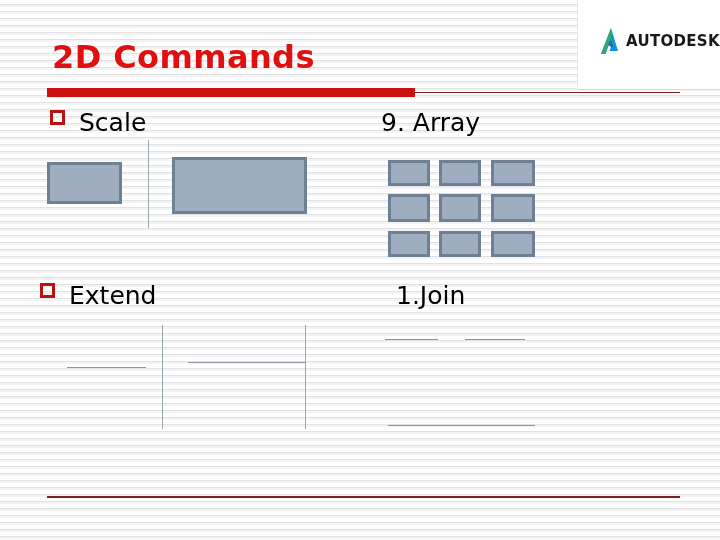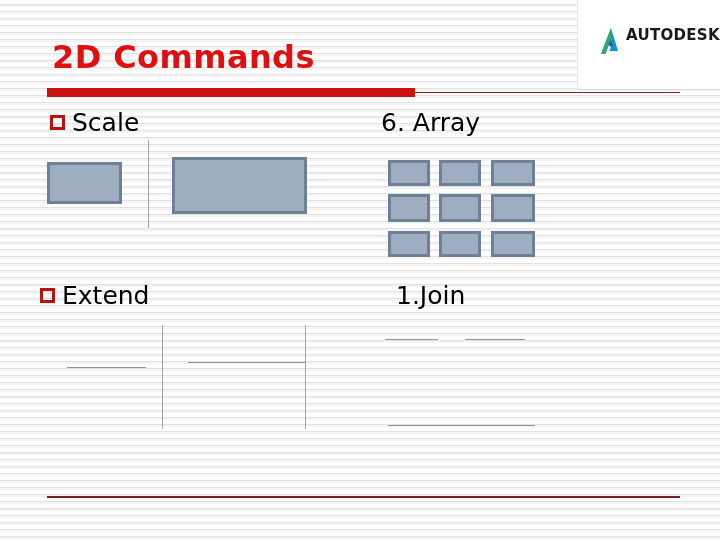--- a/index.html
+++ b/index.html
@@ -34,20 +34,21 @@
     height: 89px;
     background: #ffffff;
     border-left: 1px solid #e8e8e8;
     border-bottom: 1px solid #d9d9d9;
   }
   .logo-inner {
     position: absolute;
     left: 22px;
     top: 28px;
     display: flex;
+    align-items: center;
     gap: 4px;
   }
   .logo-mark { width: 22px; height: 26px; display: block; }
   .logo-word {
     font-family: "DejaVu Sans", "Liberation Sans", sans-serif;
     font-size: 15px;
     font-weight: 700;
     letter-spacing: 0.3px;
     color: #1a1a1a;
     line-height: 1;
@@ -78,22 +79,22 @@
     top: 92px;
     width: 265px;
     height: 1px;
     background: #7d1f22;
   }
 
   
   .item-head {
     position: absolute;
     display: flex;
-    align-items: center;
-    gap: 7px;
+    align-items: flex-start;
+    gap: 14px;
     white-space: nowrap;
   }
   .bullet-square {
     width: 15px;
     height: 15px;
     border: 3px solid #bb1111;
     box-sizing: border-box;
     flex: 0 0 auto;
   }
   .item-label {
@@ -158,21 +159,21 @@
   <div class="title-bar-thin"></div>
 
   <div class="item-head" style="left:50px; top:110px;">
     <span class="bullet-square"></span>
     <span class="item-label">Scale</span>
   </div>
   <div class="rect" style="left:47px; top:162px; width:75px; height:42px;"></div>
   <div class="vline" style="left:148px; top:140px; height:88px;"></div>
   <div class="rect" style="left:172px; top:157px; width:135px; height:57px;"></div>
 
-  <div class="num-head" style="left:381px; top:110px;">6. Array</div>
+  <div class="num-head" style="left:381px; top:110px;">9. Array</div>
   <div class="rect" style="left:388px; top:160px; width:42px; height:26px;"></div>
   <div class="rect" style="left:439px; top:160px; width:42px; height:26px;"></div>
   <div class="rect" style="left:491px; top:160px; width:44px; height:26px;"></div>
   <div class="rect" style="left:388px; top:194px; width:42px; height:28px;"></div>
   <div class="rect" style="left:439px; top:194px; width:42px; height:28px;"></div>
   <div class="rect" style="left:491px; top:194px; width:44px; height:28px;"></div>
   <div class="rect" style="left:388px; top:231px; width:42px; height:26px;"></div>
   <div class="rect" style="left:439px; top:231px; width:42px; height:26px;"></div>
   <div class="rect" style="left:491px; top:231px; width:44px; height:26px;"></div>
 

